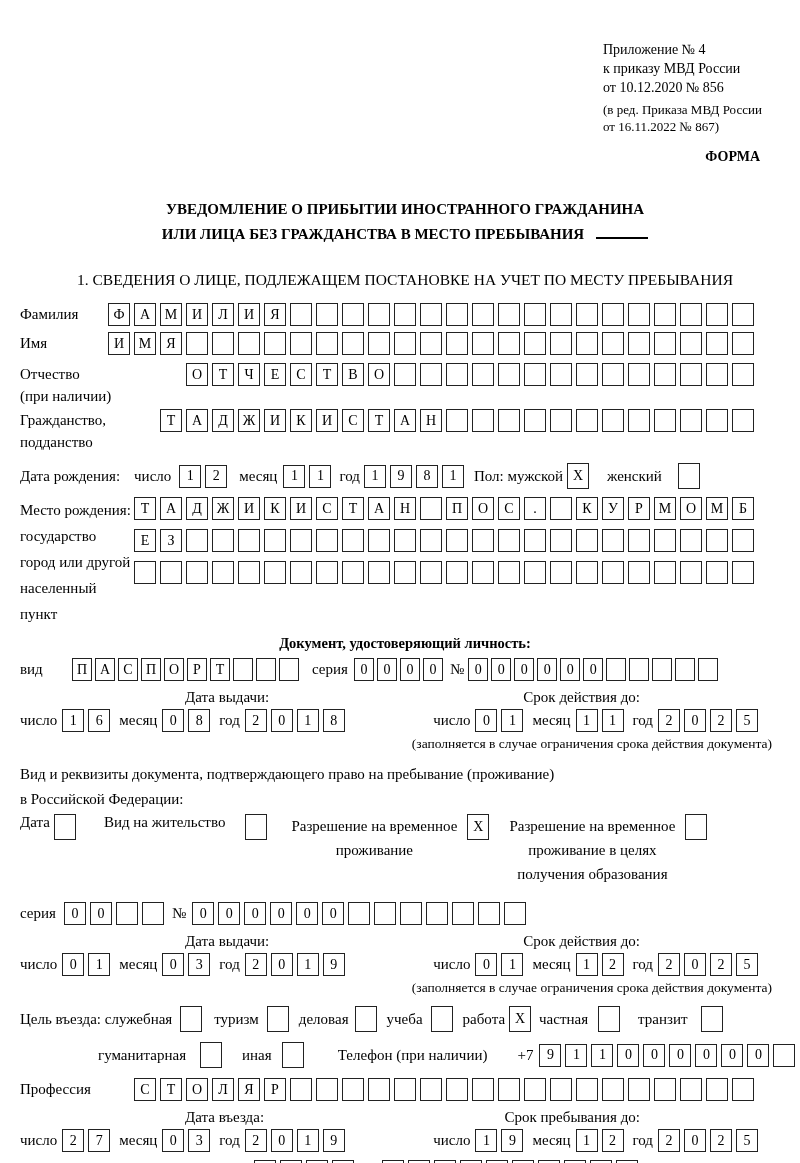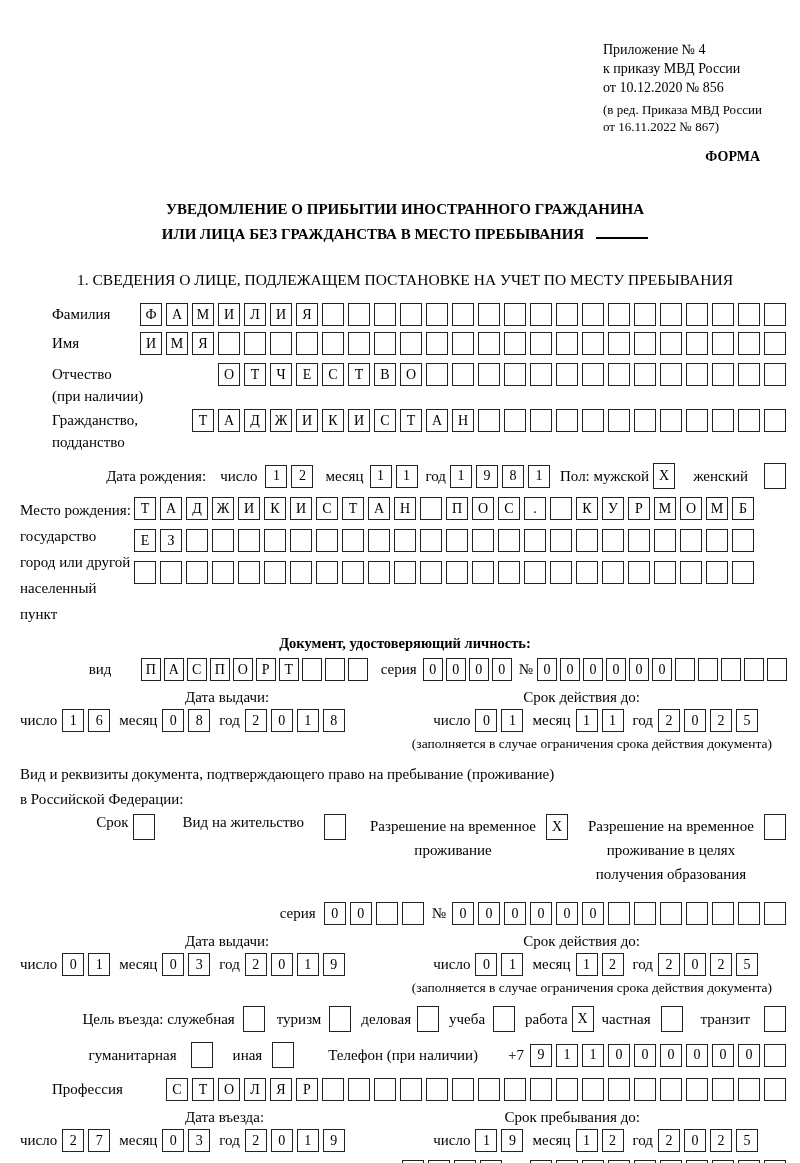--- a/index.html
+++ b/index.html
@@ -10,21 +10,21 @@
   .appendix { margin-left:583px; font-size:14px; line-height:19px; }
   .appendix-sub { margin-top:4px; font-size:13px; line-height:17px; }
   .forma { text-align:right; padding-right:30px; font-weight:bold; font-size:14px; margin-top:14px; }
 
   
   .title { text-align:center; font-weight:bold; font-size:15px; line-height:25px; margin-top:32px; }
   .blank-line { display:inline-block; width:52px; border-bottom:2px solid #000; margin-left:12px; }
   .sec1 { text-align:center; font-weight:normal; font-size:15.5px; margin-top:24px; }
 
   
-  .row { display:flex; align-items:center;justify-content:flex-end; }
+  .row { display:flex; align-items:center; }
   .row.top { align-items:flex-start; }
   .lbl { font-size:15px; flex:none; }
   .lbl2 { font-size:15px; line-height:22px; flex:none; }
   .cells { display:inline-flex; flex-wrap:nowrap; flex:none; }
   .cell { box-sizing:border-box; flex:none; display:inline-flex; align-items:center; justify-content:center;
           width:22px; height:23px; border:1.7px solid #222; margin-right:4px; font-size:14px; }
   .sm .cell { width:20px; margin-right:3px; }
   .cb .cell { height:26px; }
   .optlbl { text-align:center; font-size:15px; line-height:24px; flex:none; }
 
@@ -402,21 +402,21 @@
     </div>
   </div>
   <div class="vnote">(заполняется в случае ограничения срока действия документа)</div>
 
   <div class="para">
     <div>Вид и реквизиты документа, подтверждающего право на пребывание (проживание)</div>
     <div>в Российской Федерации:</div>
   </div>
 
   <div class="row top mt2">
-    <span class="lbl">Срок</span>
+    <span class="lbl">Дата</span>
     <span class="cells cb ml4">
         <span class="cell"></span>
       </span>
     <span class="lbl ml24">Вид на жительство</span>
     <span class="cells cb ml20">
         <span class="cell"></span>
       </span>
     <div class="optlbl ml20">
       <div>Разрешение на временное</div>
       <div>проживание</div>

